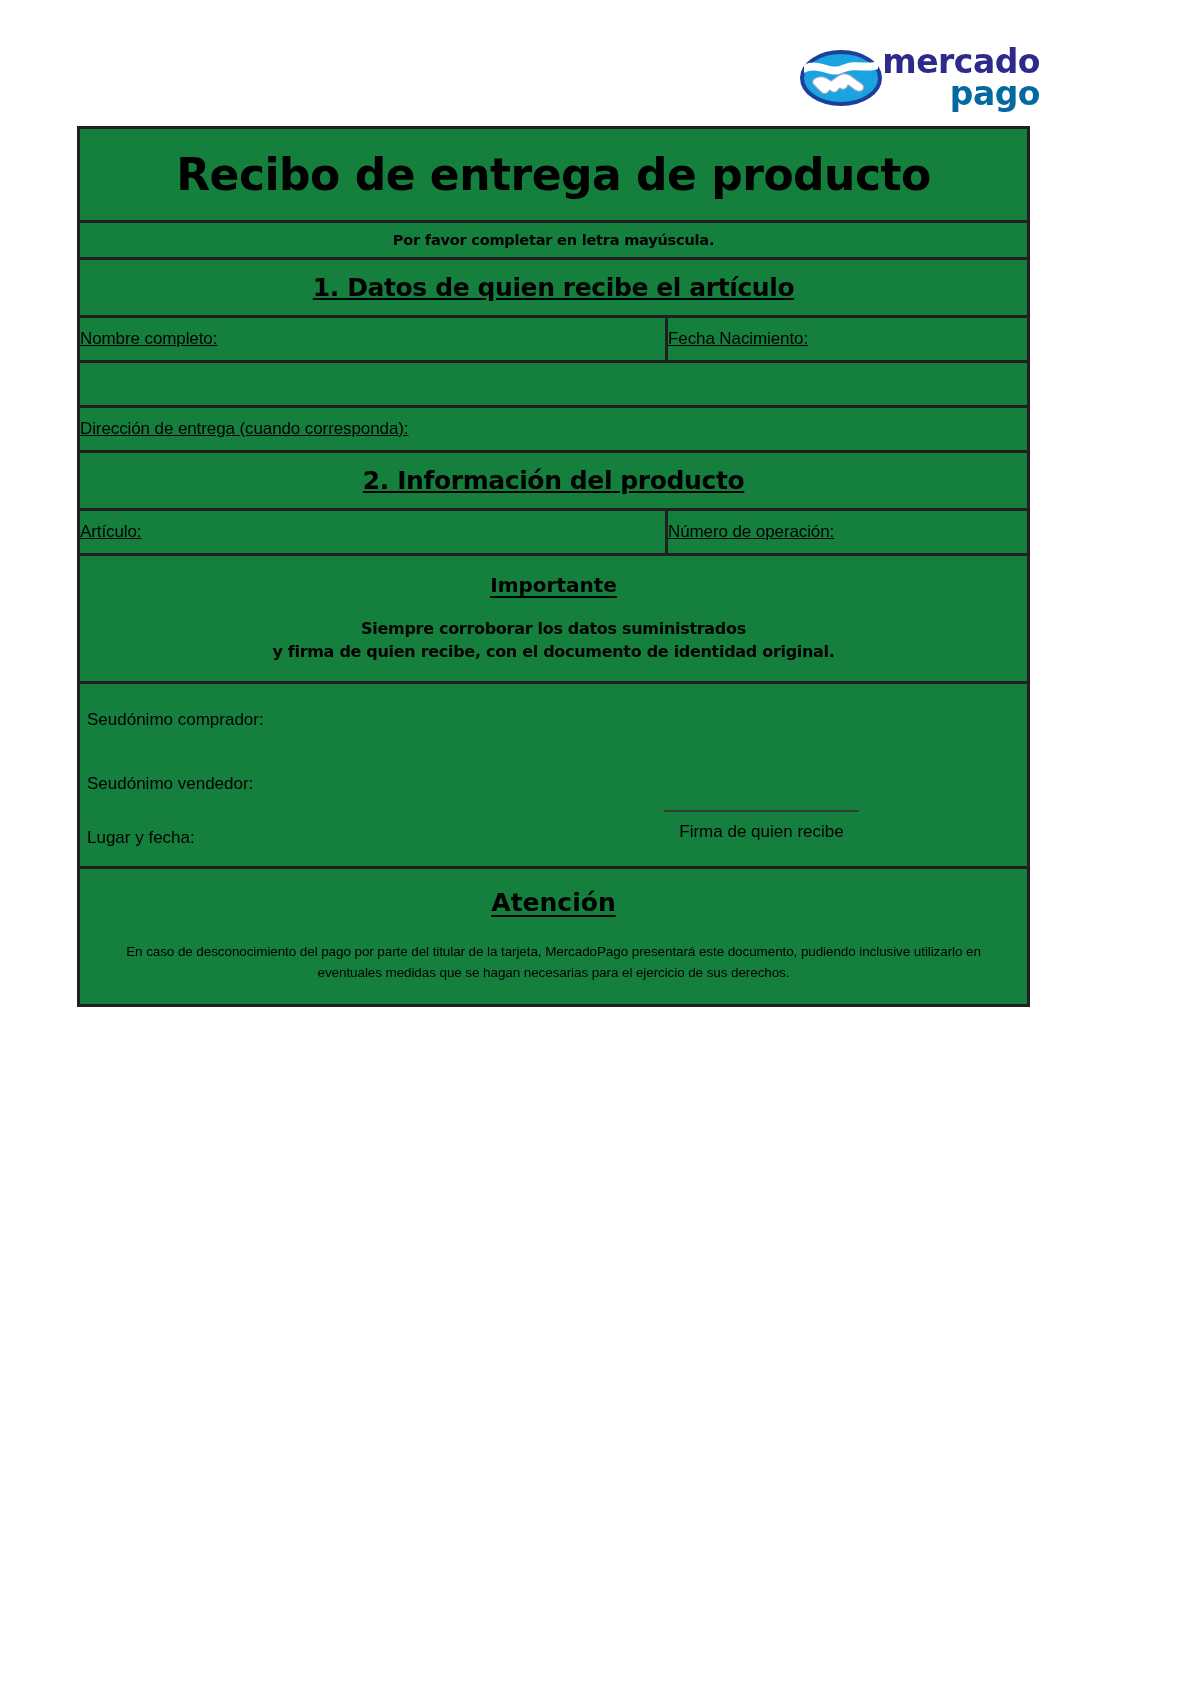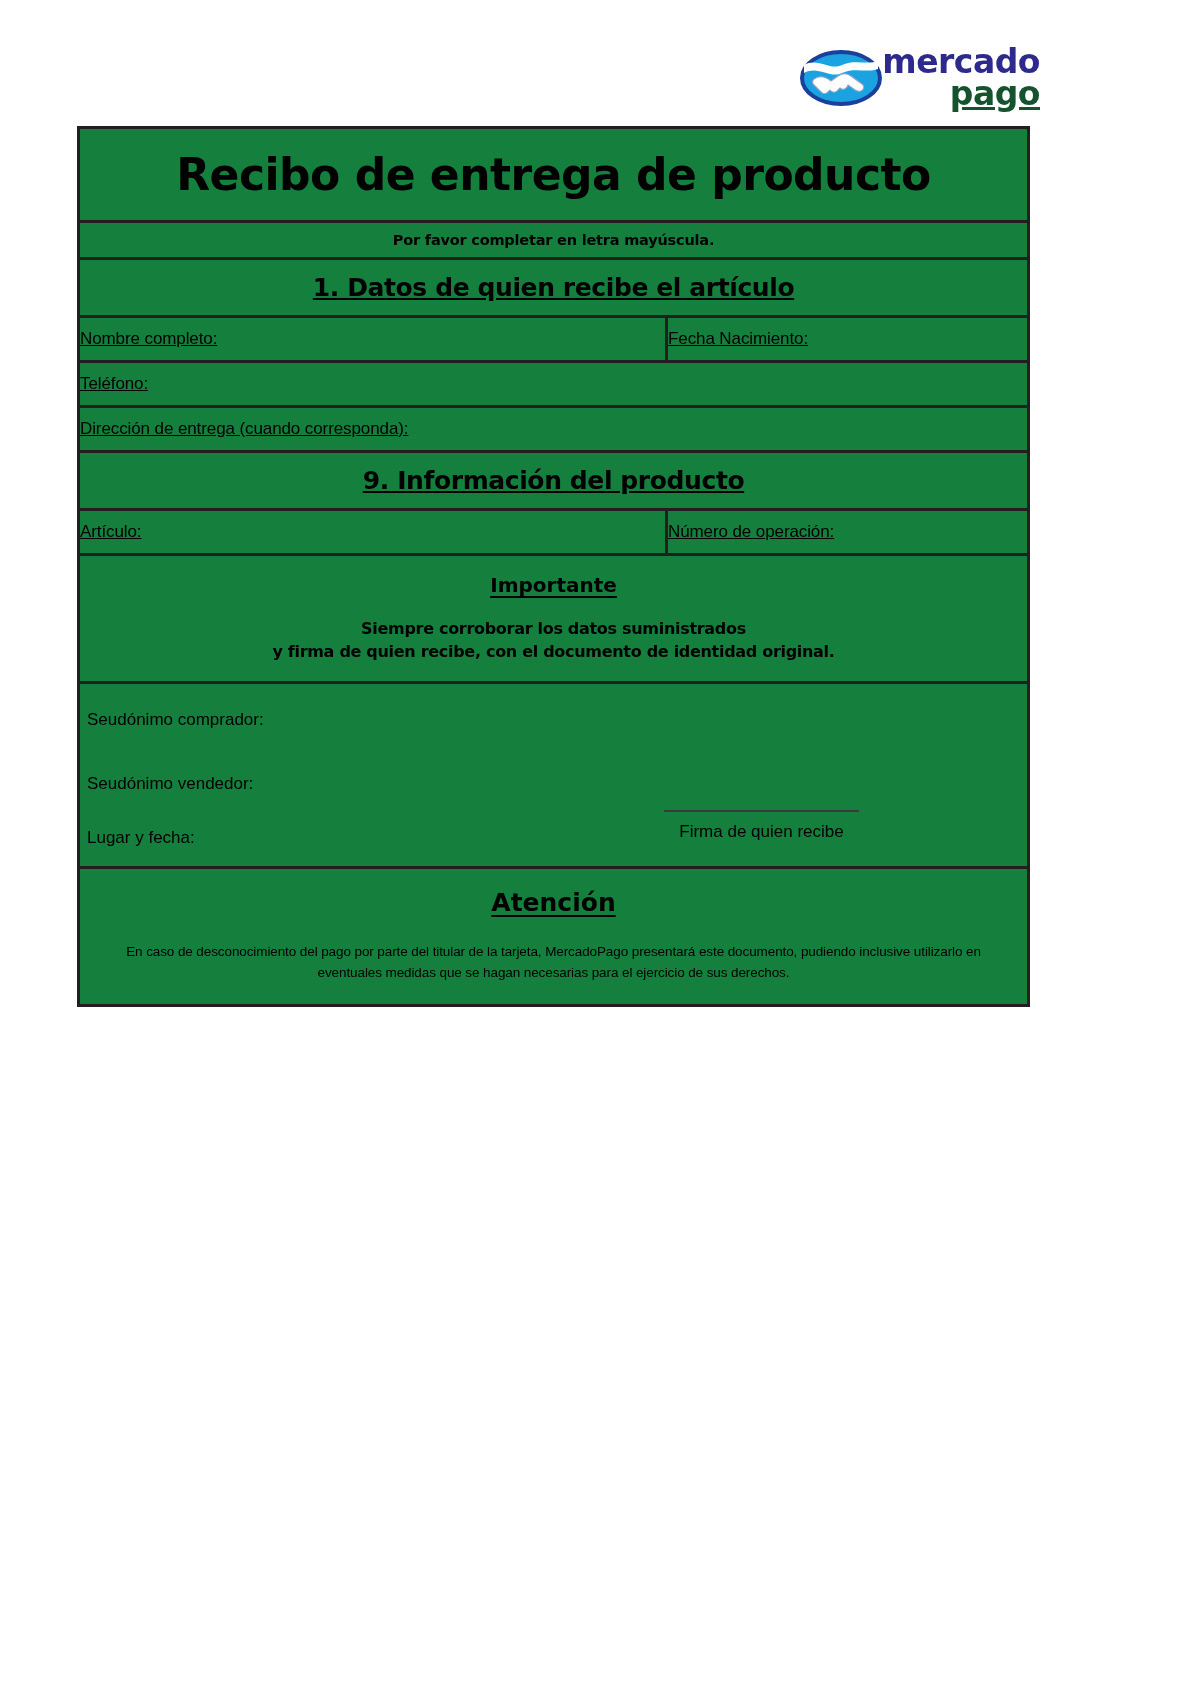--- a/index.html
+++ b/index.html
@@ -40,23 +40,22 @@
     font-size: 33px;
     font-weight: bold;
     letter-spacing: -0.5px;
     color: #2d2a8c;
   }
   .logo-word-bottom {
     font-family: "DejaVu Sans", sans-serif;
     font-size: 33px;
     font-weight: bold;
     letter-spacing: -0.5px;
-    color: #14532d;
+    color: #0369a1;
     align-self: flex-end;
-    text-decoration: underline;
   }
 
   
   .doc {
     position: absolute;
     left: 77px;
     top: 126px;
     width: 953px;
     border: 3px solid #231f20;
     box-sizing: border-box;
@@ -246,33 +245,30 @@
   <div class="row field-row">
     <div class="cell cell-left">
       <span class="field-label">Nombre completo:</span>
     </div>
     <div class="cell cell-right">
       <span class="field-label">Fecha Nacimiento:</span>
     </div>
   </div>
 
   <div class="row field-row">
-    <div class="cell cell-right">
-      <span class="field-label">Teléfono:</span>
-    </div>
   </div>
 
   <div class="row field-row">
     <div class="cell cell-full">
       <span class="field-label">Dirección de entrega (cuando corresponda):</span>
     </div>
   </div>
 
   <div class="row section-row">
-    <div class="section-title">9. Información del producto</div>
+    <div class="section-title">2. Información del producto</div>
   </div>
 
   <div class="row field-row">
     <div class="cell cell-left">
       <span class="field-label">Artículo:</span>
     </div>
     <div class="cell cell-right">
       <span class="field-label">Número de operación:</span>
     </div>
   </div>

